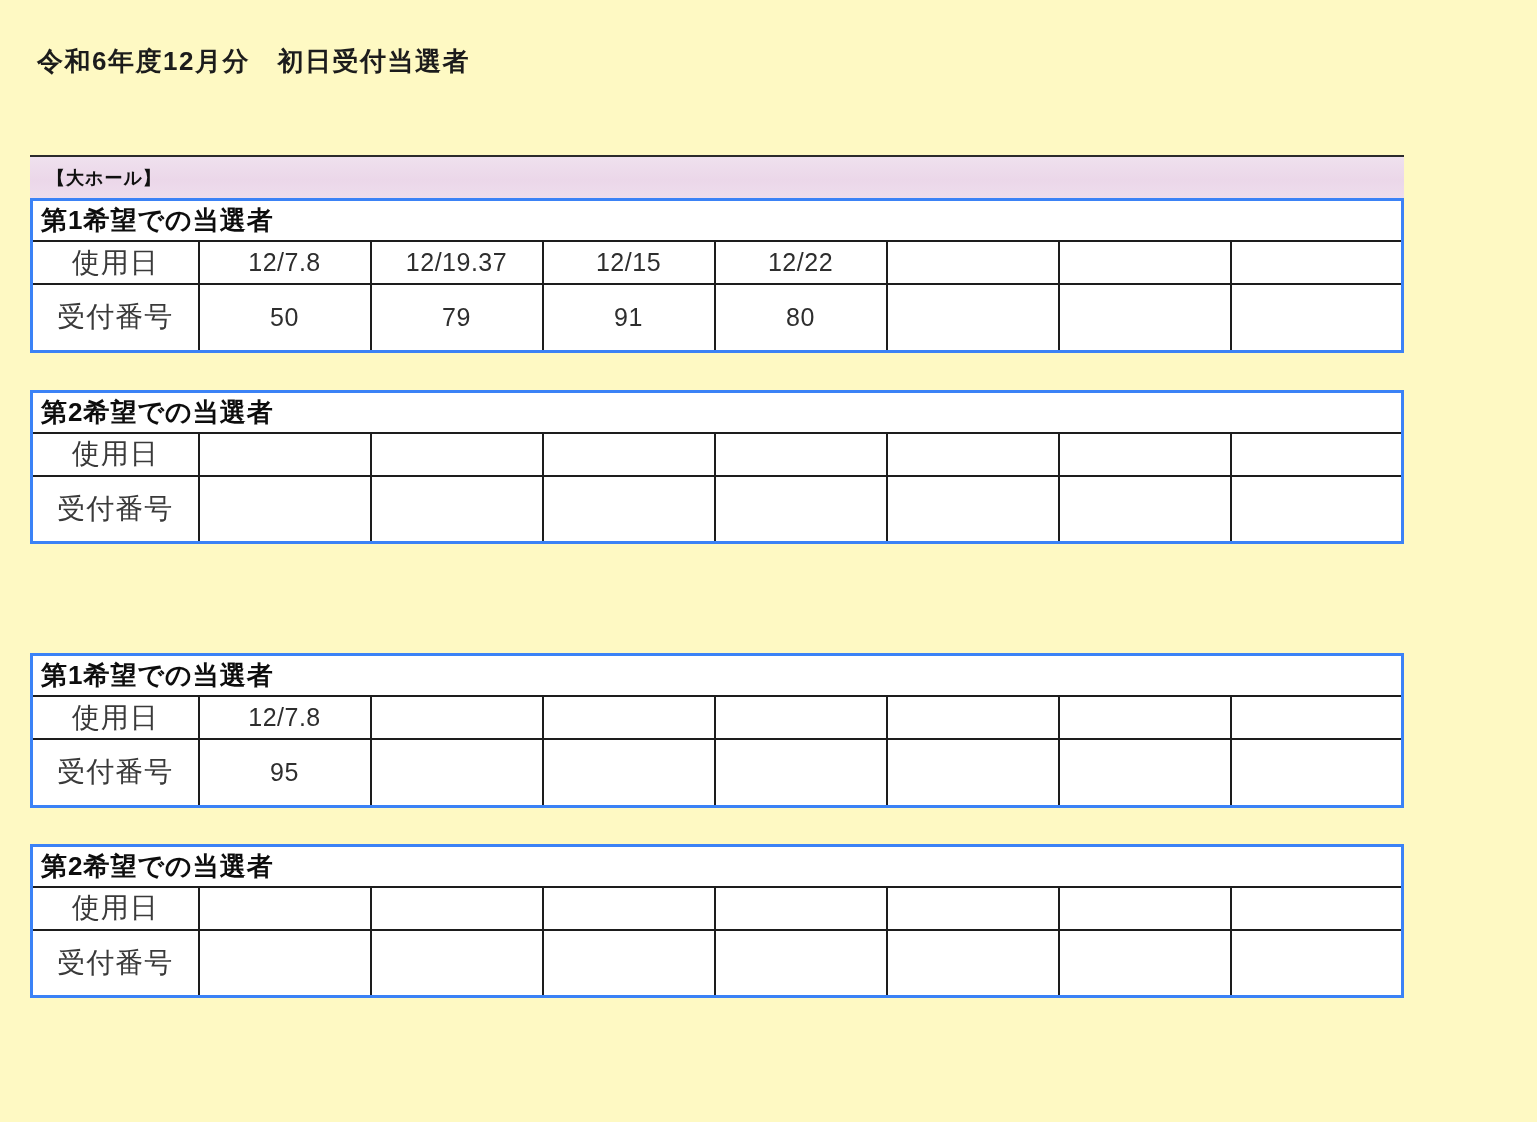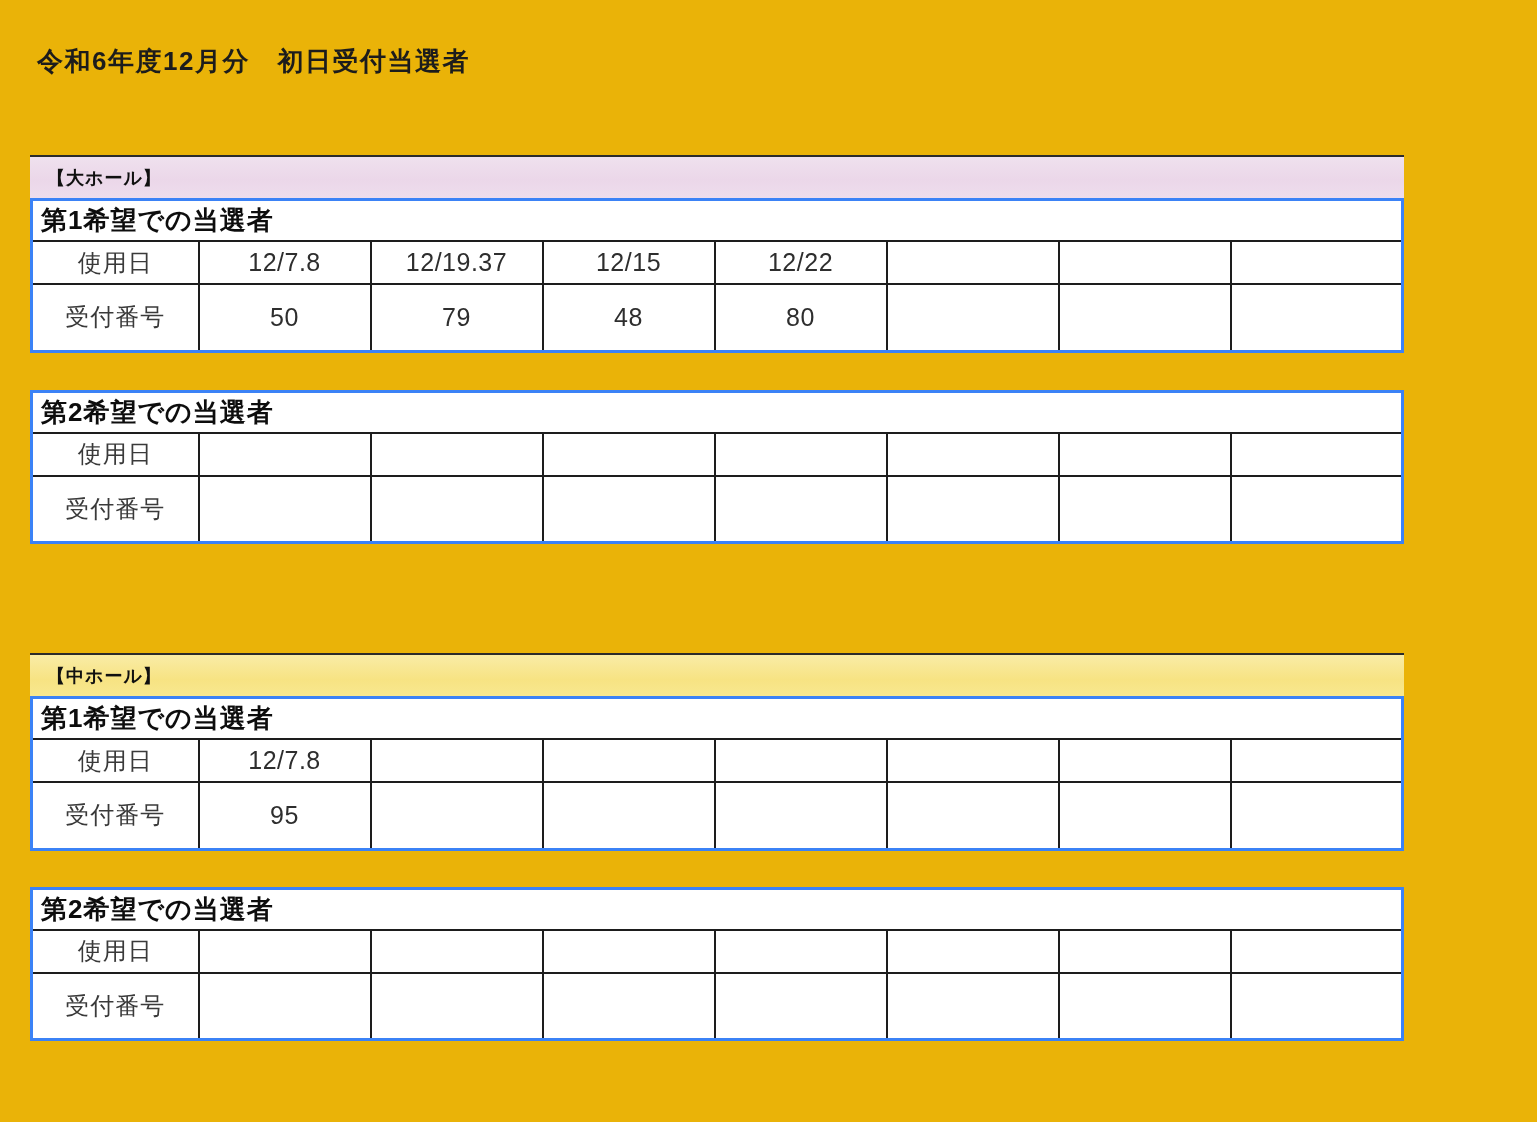--- a/index.html
+++ b/index.html
@@ -1,20 +1,20 @@
 <!DOCTYPE html>
 <html><head>
 <meta charset="utf-8">
 <style>
   html,body{margin:0;padding:0;background:#ffffff;}
   .page{
     position:relative;
     width:1537px;
     height:1122px;
-    background:#eab308;
+    background:#fef9c3;
     font-family:"Liberation Sans","DejaVu Sans",sans-serif;
     color:#222;
     overflow:hidden;
   }
   .title{
     position:absolute;
     left:37px;
     top:44px;
     margin:0;
     font-size:26px;
@@ -71,21 +71,21 @@
     color:#0d0d0d;
     padding:2px 8px;
     height:39px;
     text-align:left;
     letter-spacing:1px;
   }
   tr.row-usage-date td{height:43px;}
   tr.row-reception-number td{height:67px;}
   td.label{
     text-align:center;
-    font-size:24px;
+    font-size:28px;
     color:#3a3a3a;
     letter-spacing:1px;
   }
   td.value{
     text-align:center;
     font-size:25px;
     color:#2e2e2e;
     letter-spacing:0.5px;
   }
 </style>
@@ -122,21 +122,21 @@
             <td class="value">12/15</td>
             <td class="value">12/22</td>
             <td class="value"></td>
             <td class="value"></td>
             <td class="value"></td>
           </tr>
           <tr class="row-reception-number">
             <td class="label">受付番号</td>
             <td class="value">50</td>
             <td class="value">79</td>
-            <td class="value">48</td>
+            <td class="value">91</td>
             <td class="value">80</td>
             <td class="value"></td>
             <td class="value"></td>
             <td class="value"></td>
           </tr>
         </tbody>
       </table>
     <table class="wtable mt37">
         <colgroup>
           <col class="col-label">
@@ -170,23 +170,20 @@
             <td class="value"></td>
             <td class="value"></td>
             <td class="value"></td>
             <td class="value"></td>
           </tr>
         </tbody>
       </table>
   </div>
 
   <div class="section sec-medium">
-    <div class="hall-bar bar-yellow">
-      <span class="hall-title">【中ホール】</span>
-    </div>
     <table class="wtable">
         <colgroup>
           <col class="col-label">
           <col>
           <col>
           <col>
           <col>
           <col>
           <col>
           <col>

